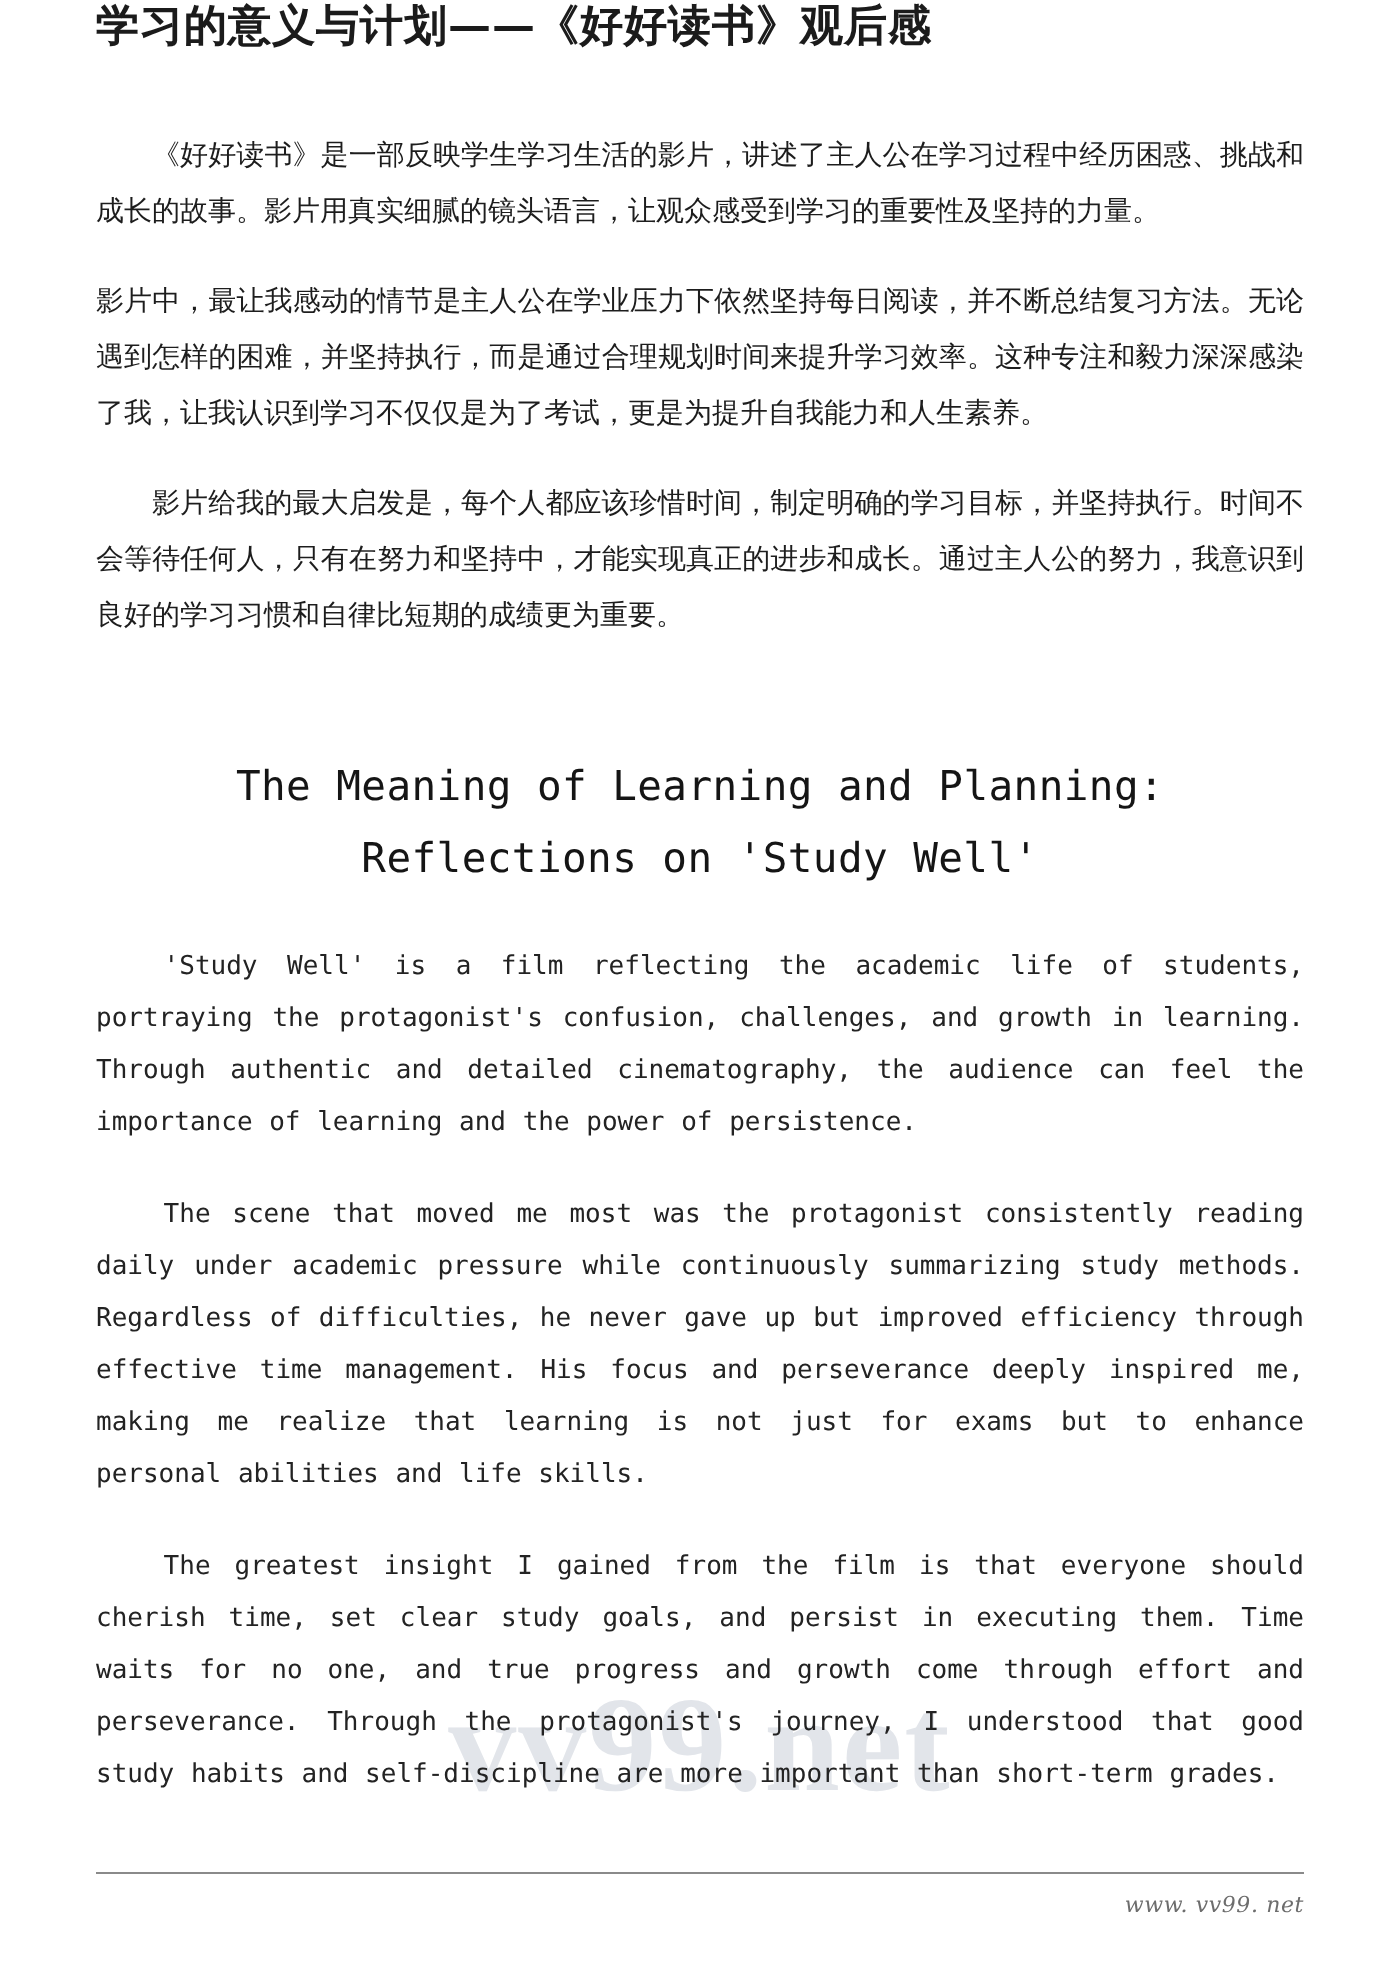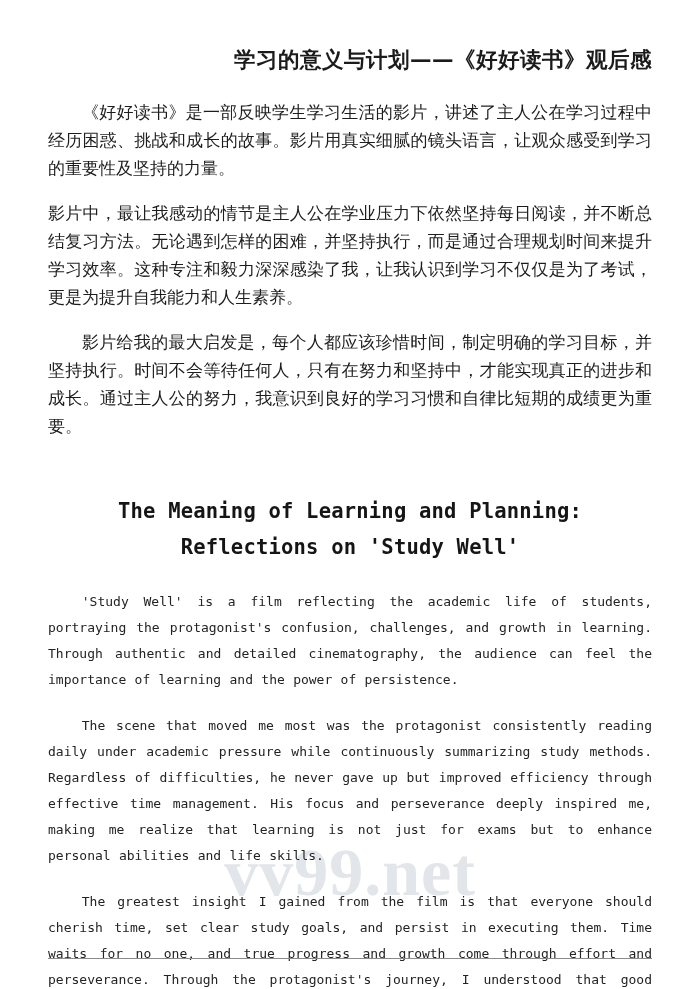--- a/index.html
+++ b/index.html
@@ -40,57 +40,56 @@
   .content {
     position: relative;
     z-index: 1;
     padding: 0 48px;
     box-sizing: border-box;
   }
 
   
   .cn-title {
     margin: 0;
-    padding-top: 46px;
-    text-align: right;
+    text-align: left;
     font-family: "DejaVu Serif", "Liberation Serif", serif;
     font-weight: bold;
     font-size: 21.5px;
     letter-spacing: 0.5px;
     color: #1b1b1b;
     line-height: 1.3;
   }
 
   .cn-body {
     margin: 0;
     padding-top: 20px;
   }
 
   .cn-p {
-    margin: 4px 0 17px 0;
+    margin: 16px 0 17px 0;
     font-family: "DejaVu Serif", "Liberation Serif", serif;
-    font-size: 17px;
+    font-size: 14px;
     line-height: 28px;
     color: #1d1d1d;
     text-align: justify;
     text-justify: inter-character;
     text-indent: 2em;
   }
 
   .cn-p.no-indent {
     text-indent: 0;
   }
 
   
   .en-title {
     margin: 0;
     padding-top: 36px;
     text-align: center;
     font-family: "DejaVu Sans Mono", "Liberation Mono", monospace;
-    font-weight: bold;
+    font-weight: normal;
     font-size: 20.5px;
     letter-spacing: 0.2px;
     color: #151515;
     line-height: 36px;
   }
 
   .en-body {
     padding-top: 22px;
   }
 
@@ -157,15 +156,16 @@
       <p class="en-p">'Study Well' is a film reflecting the academic life of students, portraying the protagonist's confusion, challenges, and growth in learning. Through authentic and detailed cinematography, the audience can feel the importance of learning and the power of persistence.</p>
       <p class="en-p">The scene that moved me most was the protagonist consistently reading daily under academic pressure while continuously summarizing study methods. Regardless of difficulties, he never gave up but improved efficiency through effective time management. His focus and perseverance deeply inspired me, making me realize that learning is not just for exams but to enhance personal abilities and life skills.</p>
       <p class="en-p">The greatest insight I gained from the film is that everyone should cherish time, set clear study goals, and persist in executing them. Time waits for no one, and true progress and growth come through effort and perseverance. Through the protagonist's journey, I understood that good study habits and self-discipline are more important than short-term grades.</p>
 
     </div>
 
   </div>
 
   <div class="footer">
     <div class="footer-rule"></div>
+    <div class="footer-url">www. vv99. net</div>
   </div>
 
 </div>
 
 </body></html>

